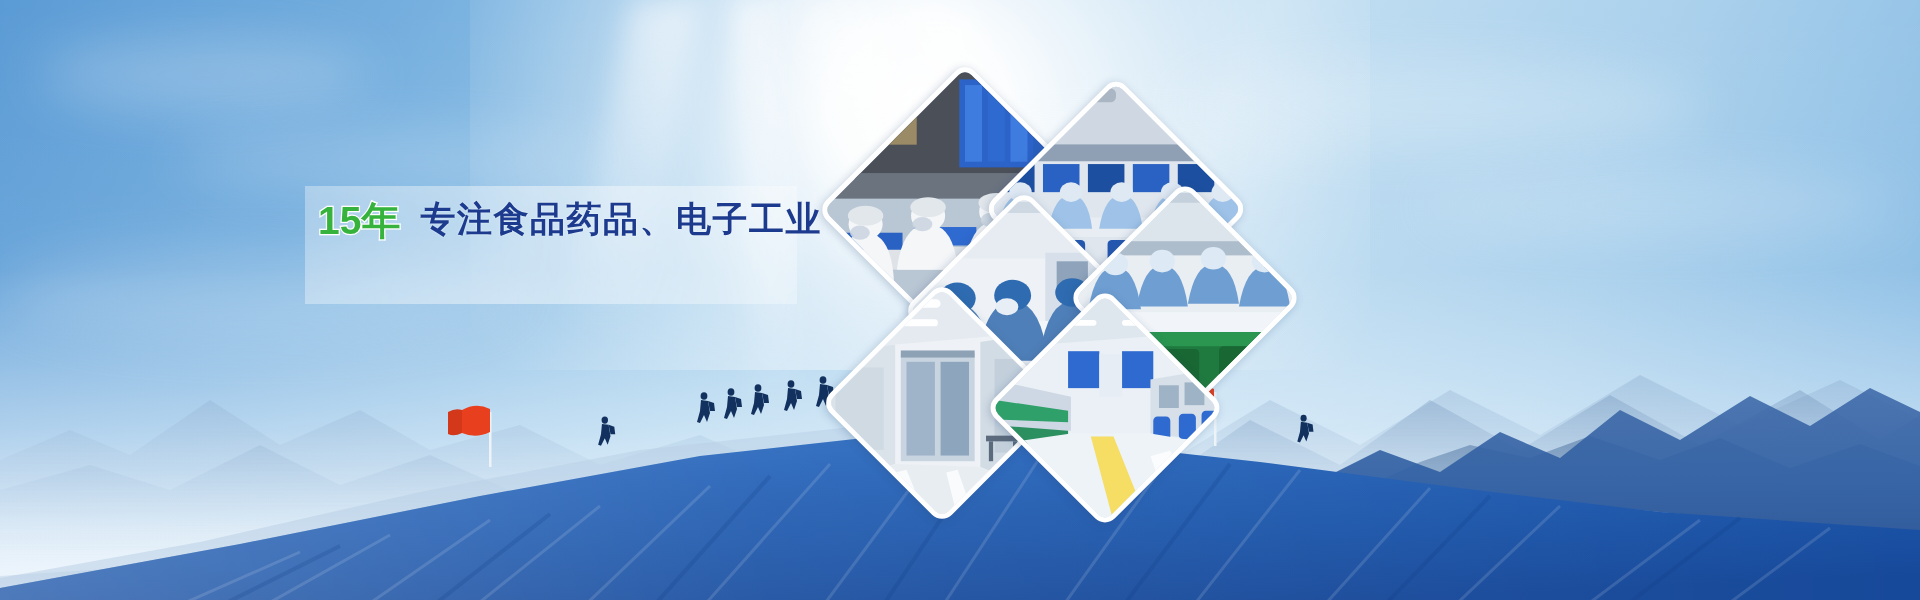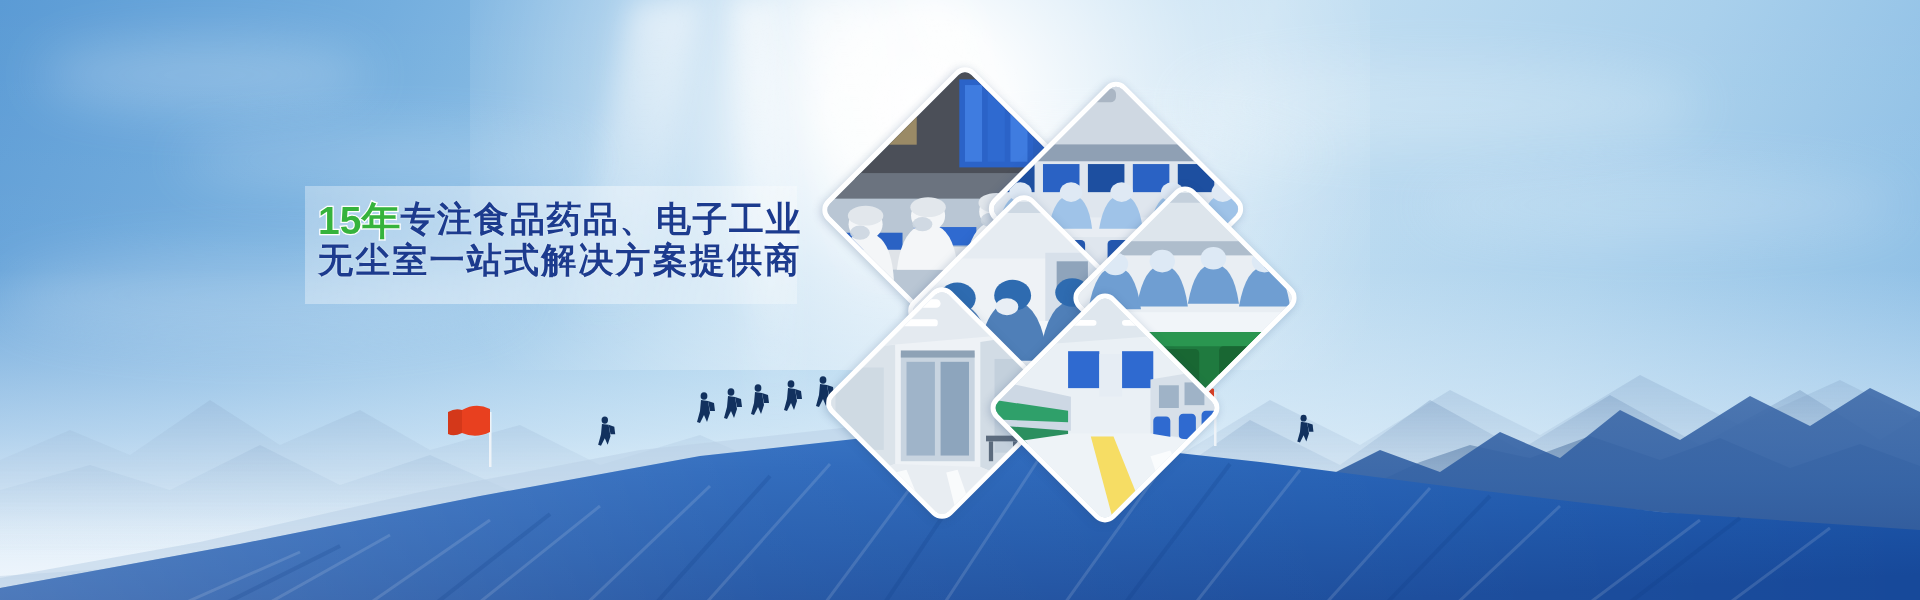--- a/index.html
+++ b/index.html
@@ -67,21 +67,21 @@
   }
   .line1{font-size:35px;font-weight:bold;letter-spacing:1px;}
   .line2{font-size:35px;font-weight:bold;letter-spacing:2.2px;color:#1c3b8e;
          text-shadow:0 0 2px rgba(255,255,255,.7);}
   .years{
     font-size:39px;font-weight:bold;color:#36b33c;
     -webkit-text-stroke:2.5px #ffffff;paint-order:stroke fill;
     letter-spacing:0px;vertical-align:-3px;
     text-shadow:0 0 1px rgba(255,255,255,.9);
   }
-  .sub1{color:#1c3b8e;letter-spacing:1.5px;text-shadow:0 0 2px rgba(255,255,255,.7);}
+  .sub1{color:#1c3b8e;letter-spacing:1.5px;text-shadow:0 0 2px rgba(255,255,255,.7);margin-left:20px;}
 
   
   .collage{position:absolute;left:830px;top:85px;width:460px;height:390px;}
   .dia{
     position:absolute;transform:rotate(45deg);
     border:5px solid #ffffff;border-radius:14px;overflow:hidden;
     box-shadow:0 2px 8px rgba(40,70,120,.25);
     background:#cfd9e4;
   }
   .dia .inner{
@@ -567,16 +567,15 @@
       </div>
     </div>
   </div>
 
   <div class="text-panel"></div>
 
   <div class="headline">
     <div class="line1">
       <span class="years">15年</span><span class="sub1">专注食品药品、电子工业</span>
     </div>
-    <div class="line2">无尘室一站式解决方案提供商</div>
   </div>
 
 </div>
 
 </body></html>

